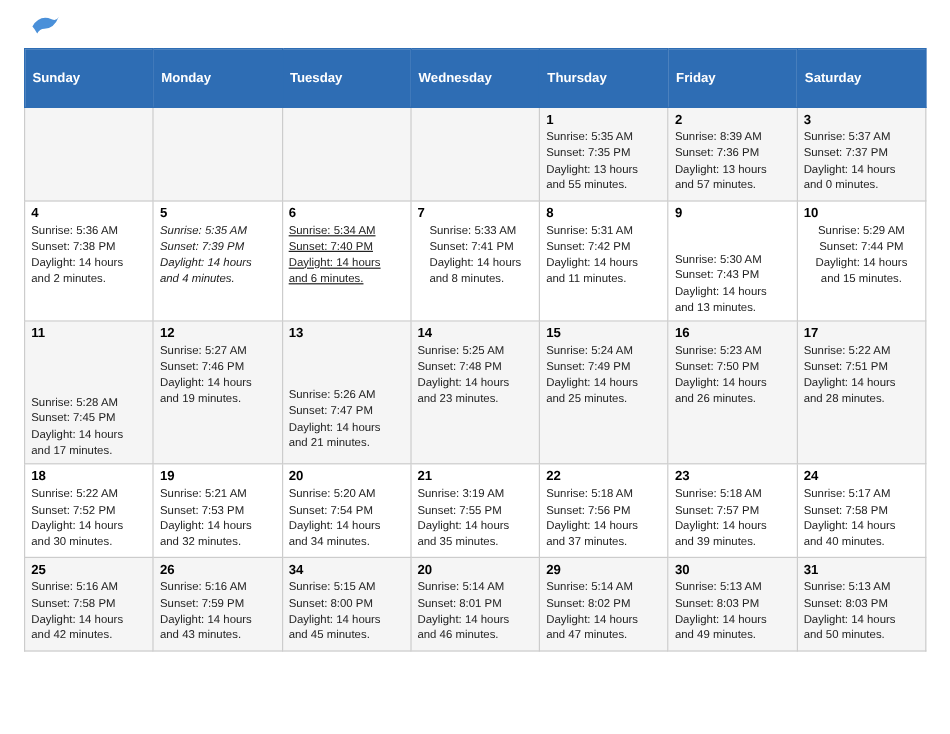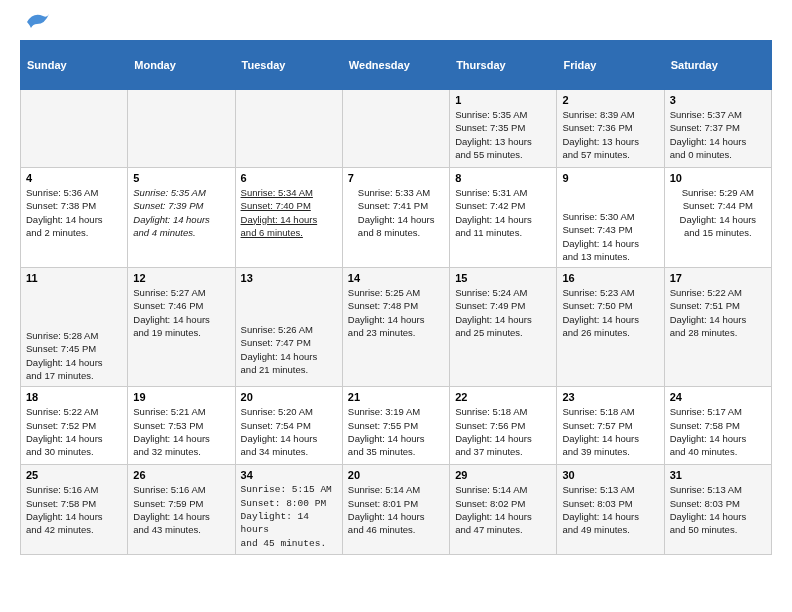--- a/index.html
+++ b/index.html
@@ -315,21 +315,21 @@
           </td>
           <td>
             <span class="day-num">26</span>
             <div class="day-info" style="white-space: pre-line;">Sunrise: 5:16 AM
 Sunset: 7:59 PM
 Daylight: 14 hours
 and 43 minutes.</div>
           </td>
           <td>
             <span class="day-num">34</span>
-            <div class="day-info" style="white-space: pre-line; font-family: Liberation Mono, monospace;">Sunrise: 5:15 AM
+            <div class="day-info" style="white-space: pre-line;">Sunrise: 5:15 AM
 Sunset: 8:00 PM
 Daylight: 14 hours
 and 45 minutes.</div>
           </td>
           <td>
             <span class="day-num">20</span>
             <div class="day-info" style="white-space: pre-line;">Sunrise: 5:14 AM
 Sunset: 8:01 PM
 Daylight: 14 hours
 and 46 minutes.</div>

